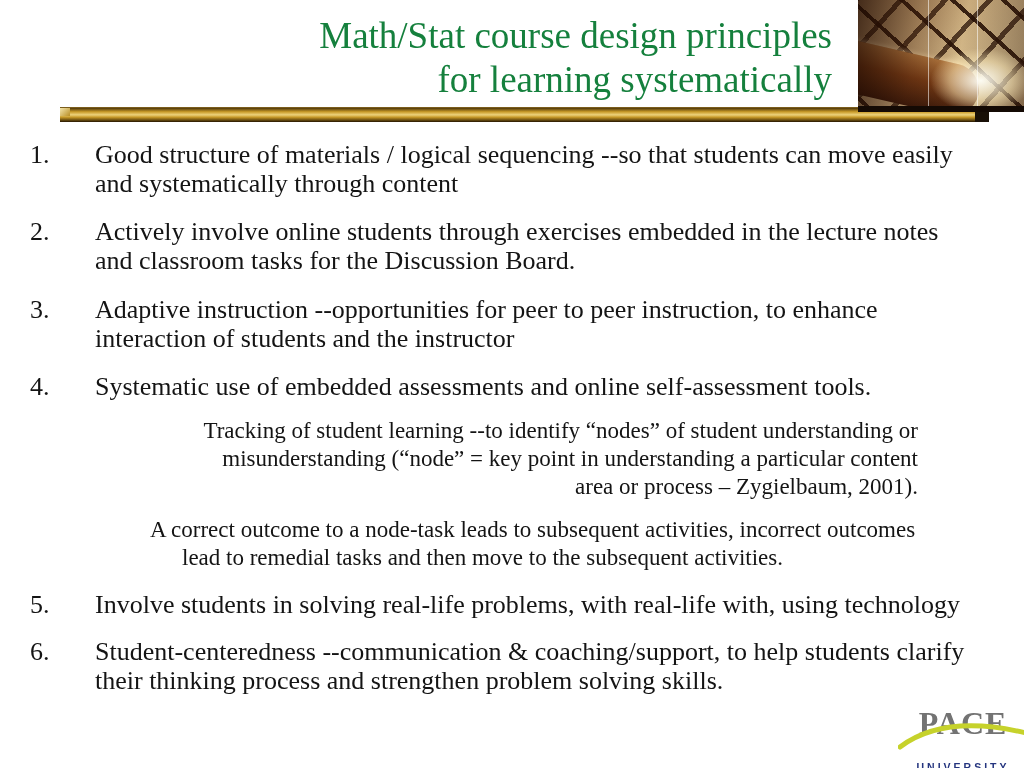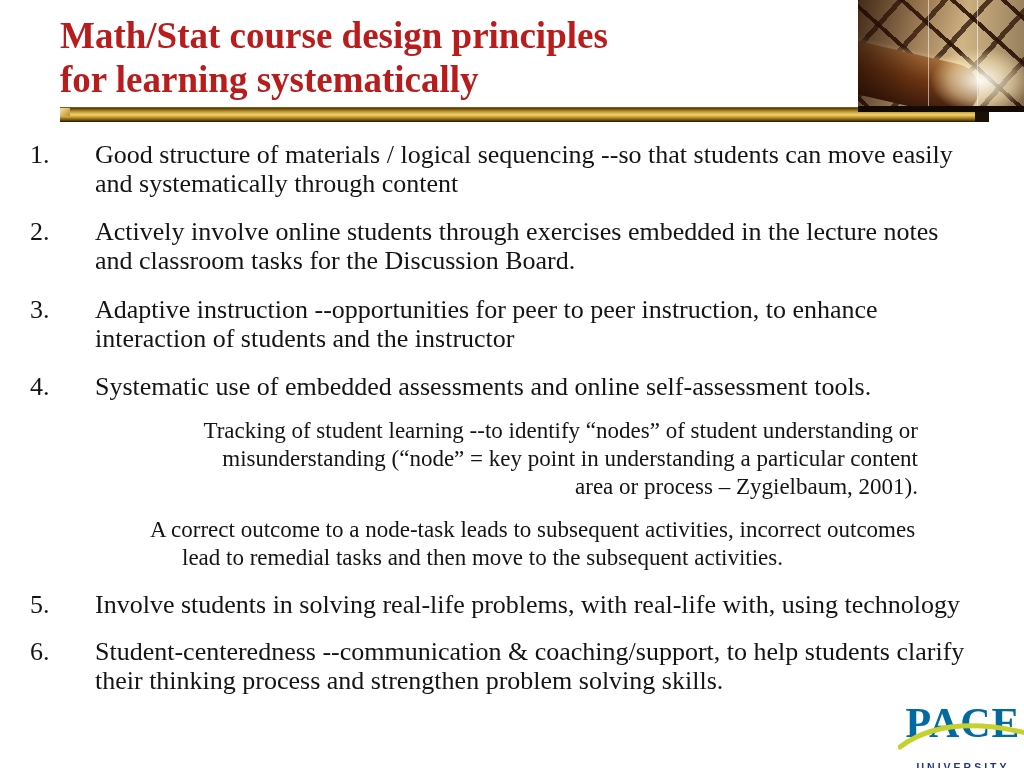--- a/index.html
+++ b/index.html
@@ -1,21 +1,21 @@
 <!DOCTYPE html>
 <html><head>
 <meta charset="utf-8">
 <style>
   html,body{margin:0;padding:0;background:#888;}
   .slide{position:relative;width:1024px;height:768px;background:#ffffff;overflow:hidden;
          font-family:"Liberation Serif",serif;}
 
   
-  .title-block{position:absolute;top:14px;left:60px;width:772px;text-align:left;
-               color:#b91c1c;font-weight:bold;font-size:37px;line-height:44px;}
+  .title-block{position:absolute;top:14px;left:60px;width:772px;text-align:right;
+               color:#15803d;font-weight:normal;font-size:37px;line-height:44px;}
 
   
   .divider{position:absolute;left:60px;top:107px;width:925px;height:15px;z-index:1;
            background:linear-gradient(180deg,#8a6a22 0%,#5d430f 10%,#c99b28 32%,
                       #ecd27c 52%,#c89a28 68%,#7a5a14 84%,#241500 100%);}
   .divider .cap-left{position:absolute;left:0;top:1px;width:10px;height:8px;
            background:linear-gradient(135deg,#f4e6ae,#b98f25);}
   .divider .cap-right{position:absolute;right:-4px;top:-1px;width:14px;height:16px;background:#191007;}
 
   
@@ -45,22 +45,22 @@
   .item .num{flex:0 0 95px;box-sizing:border-box;padding-left:30px;}
   .item .txt{flex:1;padding-right:34px;}
   .subitem{padding-left:182px;padding-right:82px;text-indent:-32px;
            font-size:23px;line-height:28px;}
   .mt1{margin-top:3px;}  .mt2{margin-top:19px;} .mt3{margin-top:20px;}
   .mt4{margin-top:19px;} .mt5{margin-top:16px;text-align:right;} .mt6{margin-top:15px;}
   .mt7{margin-top:18px;} .mt8{margin-top:18px;}
 
   
   .logo{position:absolute;left:903px;top:701px;width:120px;text-align:center;z-index:3;}
-  .logo-word{font-family:"Liberation Serif",serif;font-weight:bold;font-size:42px;
-             line-height:44px;letter-spacing:1px;color:#0369a1;}
+  .logo-word{font-family:"Liberation Serif",serif;font-weight:bold;font-size:32px;
+             line-height:44px;letter-spacing:1px;color:#737373;}
   .logo-swoosh{position:absolute;left:-5px;top:18px;width:130px;height:32px;pointer-events:none;}
   .logo-sub{font-family:"Liberation Sans",sans-serif;font-weight:bold;font-size:10.5px;
             letter-spacing:3px;color:#25357f;margin-top:16px;}
 </style>
 </head>
 <body>
 
 <div class="slide">
 
   <div class="title-block">

